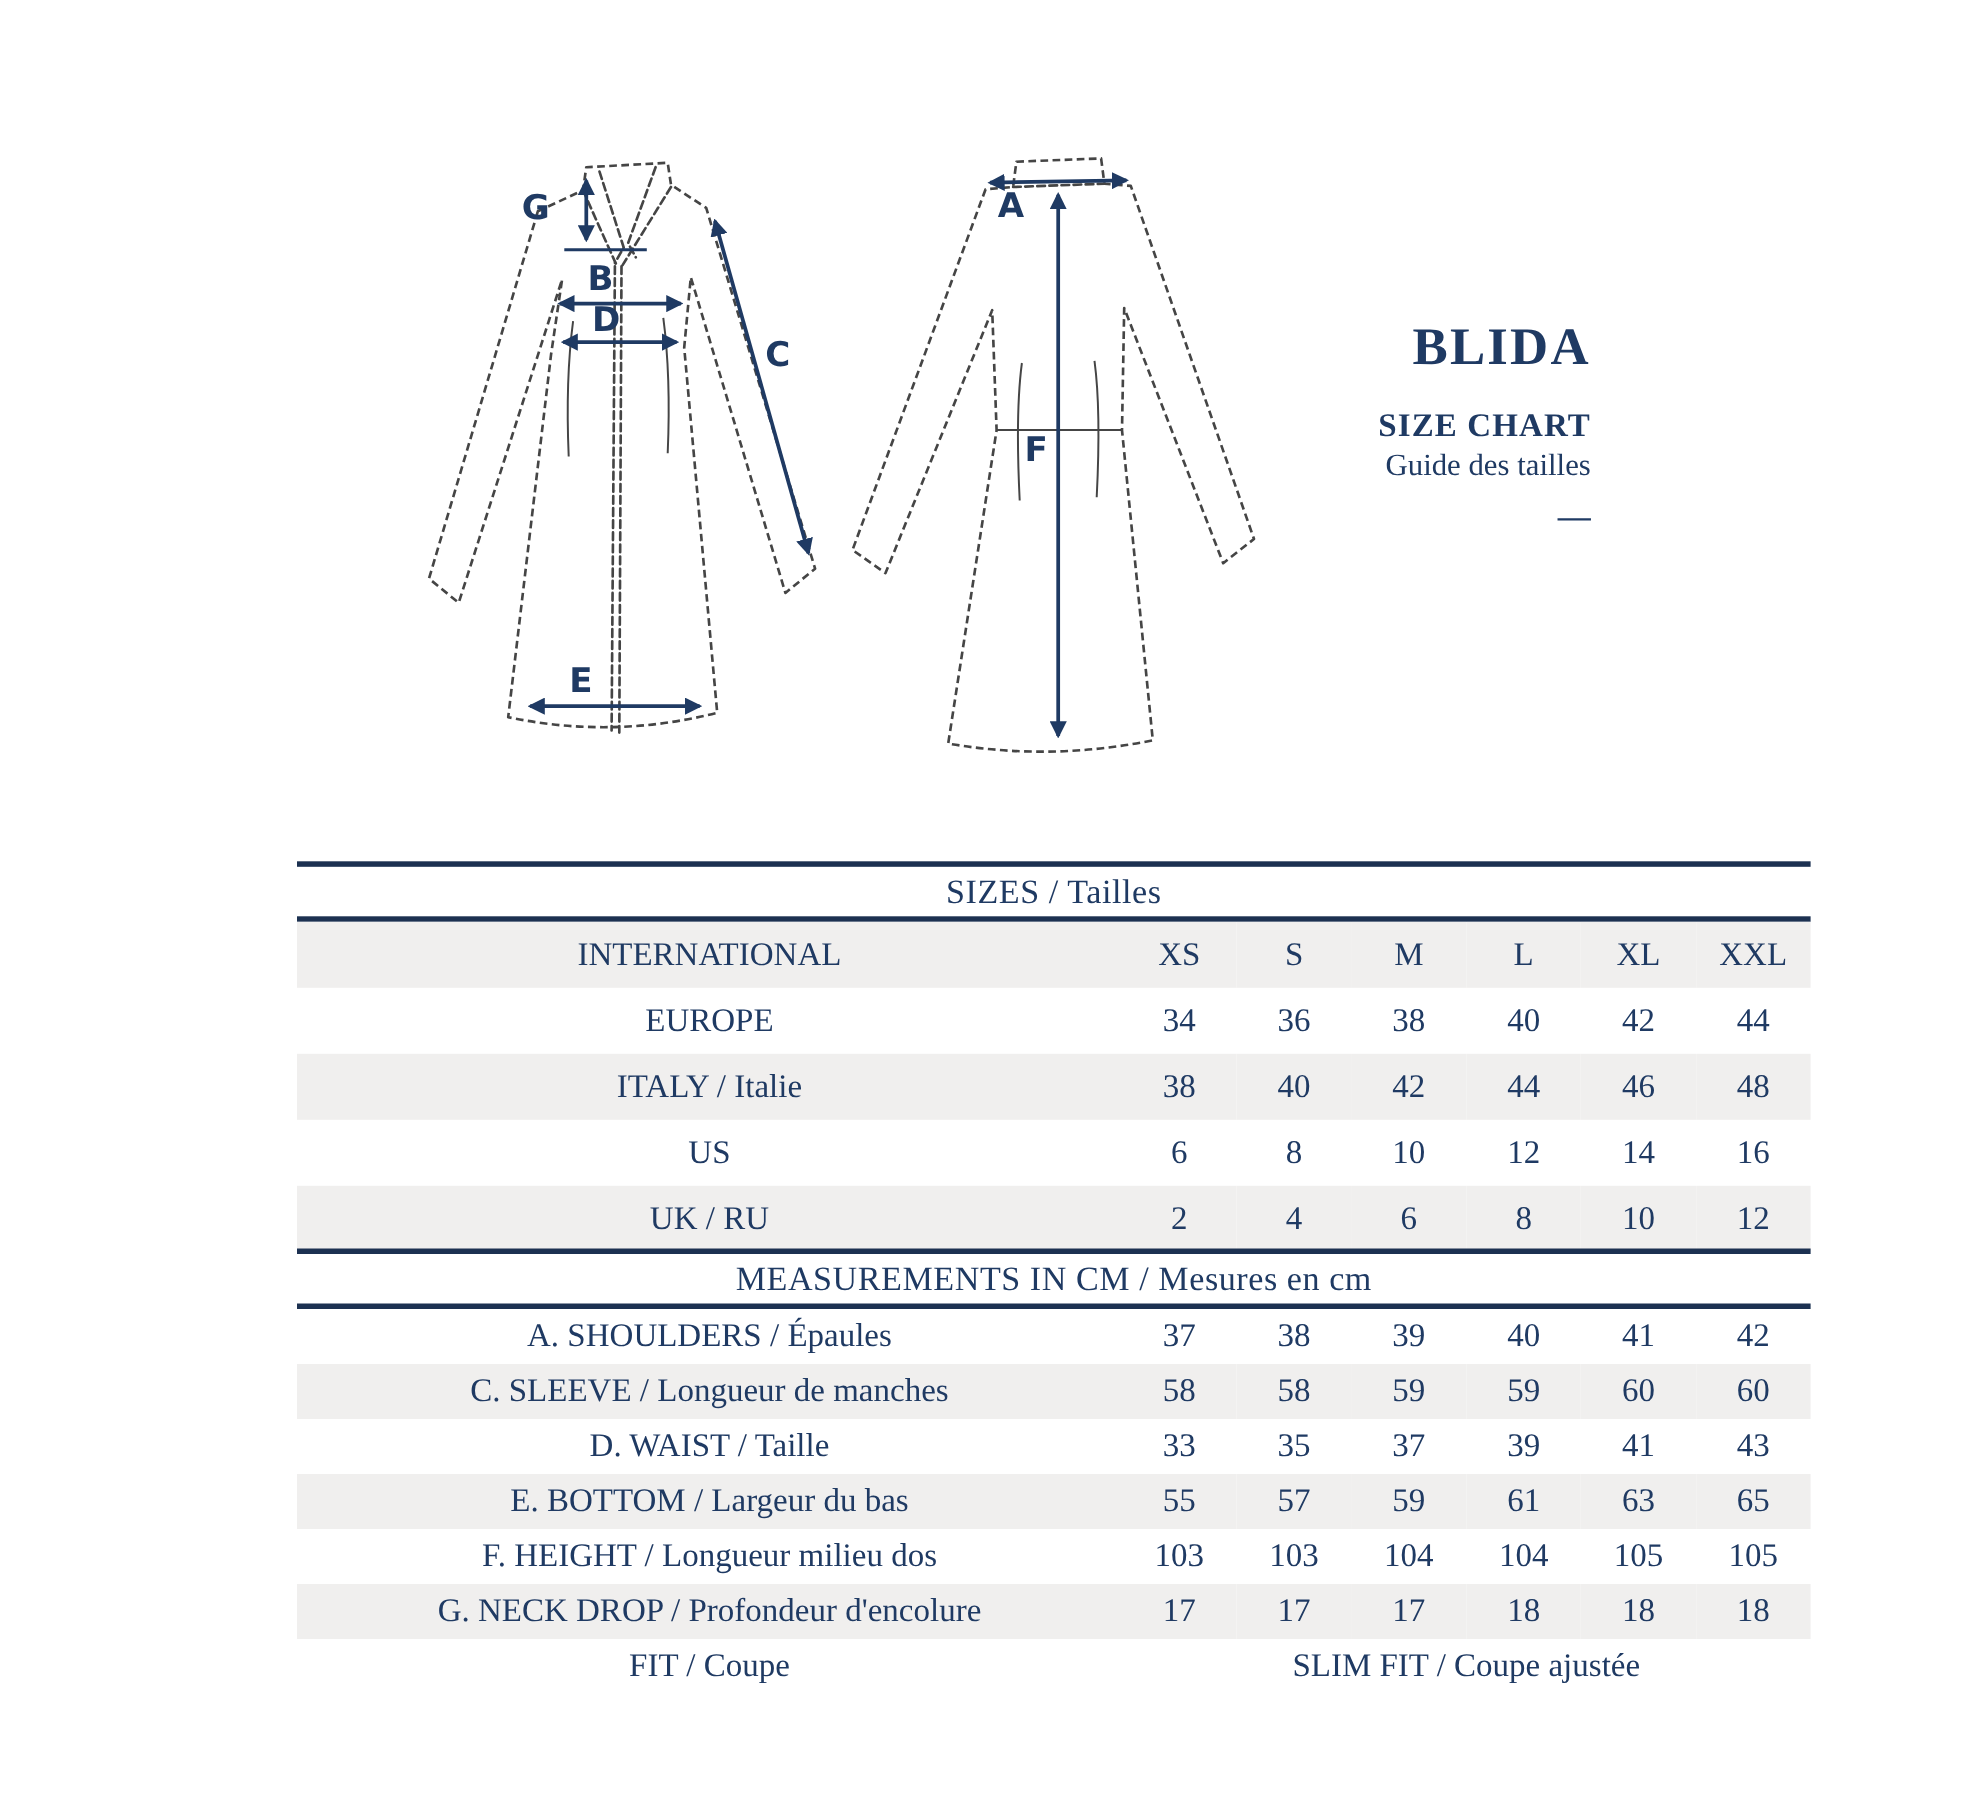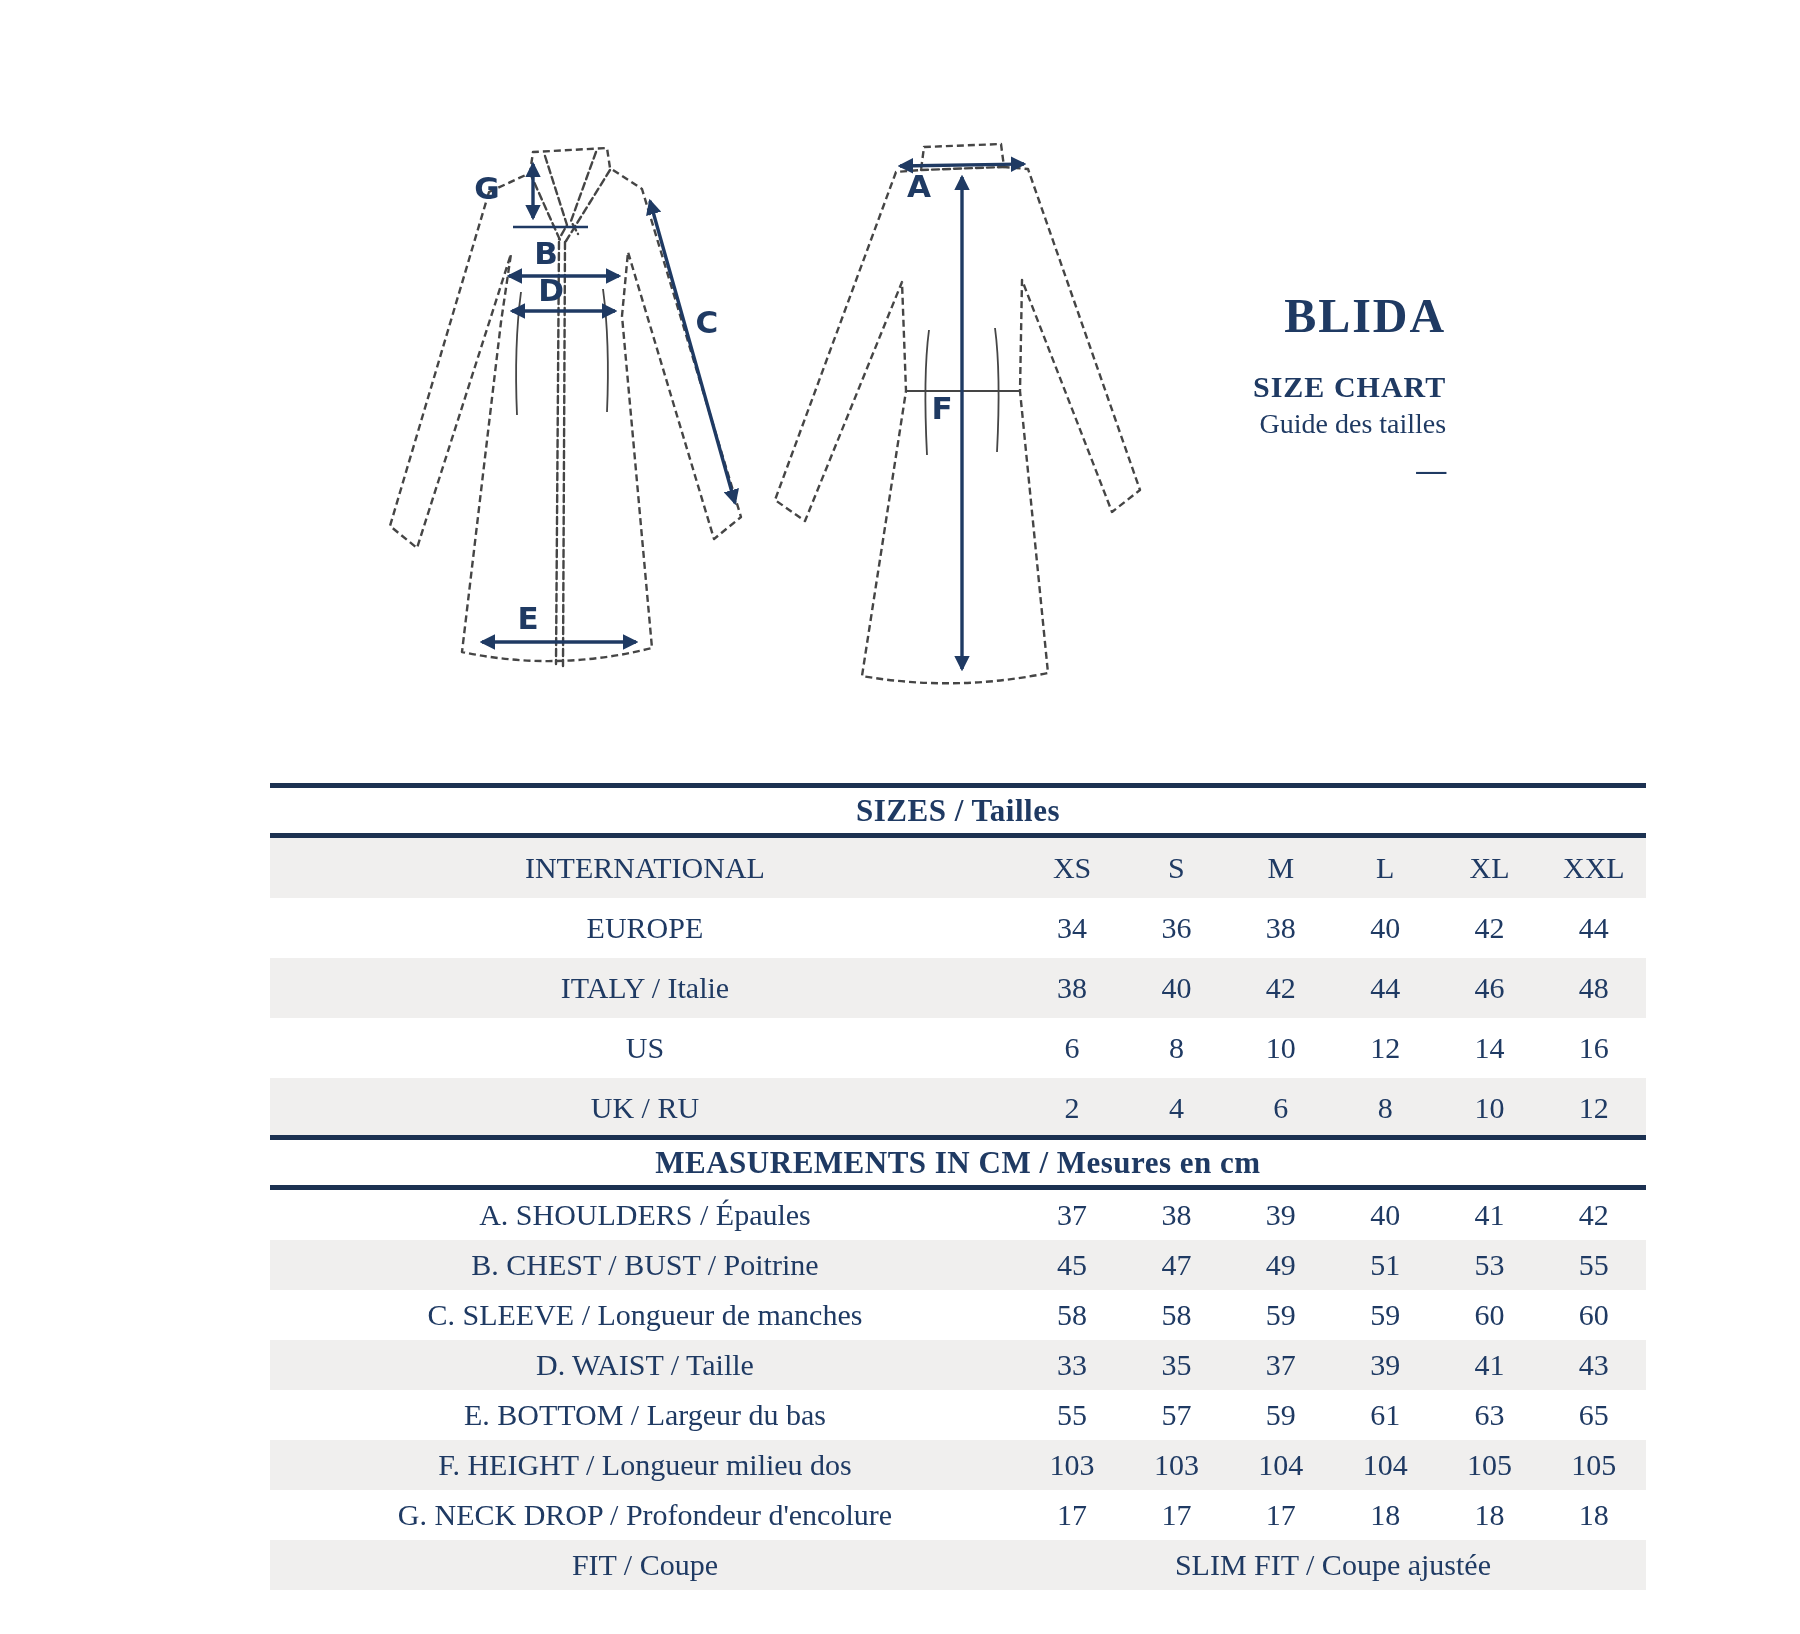--- a/index.html
+++ b/index.html
@@ -24,21 +24,21 @@
   
   .title-block{position:absolute;left:1253px;top:291px;text-align:right;}
   .brand-name{font-size:48px;font-weight:bold;letter-spacing:2px;line-height:50px;}
   .chart-title{font-size:30px;font-weight:bold;letter-spacing:1px;margin-top:30px;line-height:32px;}
   .chart-title-fr{font-size:28px;margin-top:6px;line-height:30px;}
   .title-divider{font-size:30px;font-weight:bold;margin-top:16px;line-height:30px;}
 
   
   .tablebox{position:absolute;left:270px;width:1376px;}
   .rule{height:5px;background:var(--rule,#1c3151);}
-  .thead{height:45px;line-height:46px;text-align:center;font-weight:bold;font-size:31px;letter-spacing:.5px;}
+  .thead{height:45px;line-height:46px;text-align:center;font-weight:normal;font-size:31px;letter-spacing:.5px;}
   table{border-collapse:collapse;width:1376px;table-layout:fixed;}
   td{text-align:center;font-size:30px;padding:0;color:var(--navy,#1f3a63);}
   .sizes td{height:60px;}
   .meas td{height:50px;}
   col.c-lbl{width:54.5%;}
   col.c-v{width:7.5833%;}
   #sizes-body tr:nth-child(odd){background:var(--stripe,#f0efee);}
   #meas-body tr:nth-child(even){background:var(--stripe,#f0efee);}
 </style>
 </head>
@@ -185,29 +185,20 @@
           <tr>
             <td>A. SHOULDERS / Épaules</td>
             <td>37</td>
             <td>38</td>
             <td>39</td>
             <td>40</td>
             <td>41</td>
             <td>42</td>
           </tr>
           <tr>
-            <td>B. CHEST / BUST / Poitrine</td>
-            <td>45</td>
-            <td>47</td>
-            <td>49</td>
-            <td>51</td>
-            <td>53</td>
-            <td>55</td>
-          </tr>
-          <tr>
             <td>C. SLEEVE / Longueur de manches</td>
             <td>58</td>
             <td>58</td>
             <td>59</td>
             <td>59</td>
             <td>60</td>
             <td>60</td>
           </tr>
           <tr>
             <td>D. WAIST / Taille</td>

